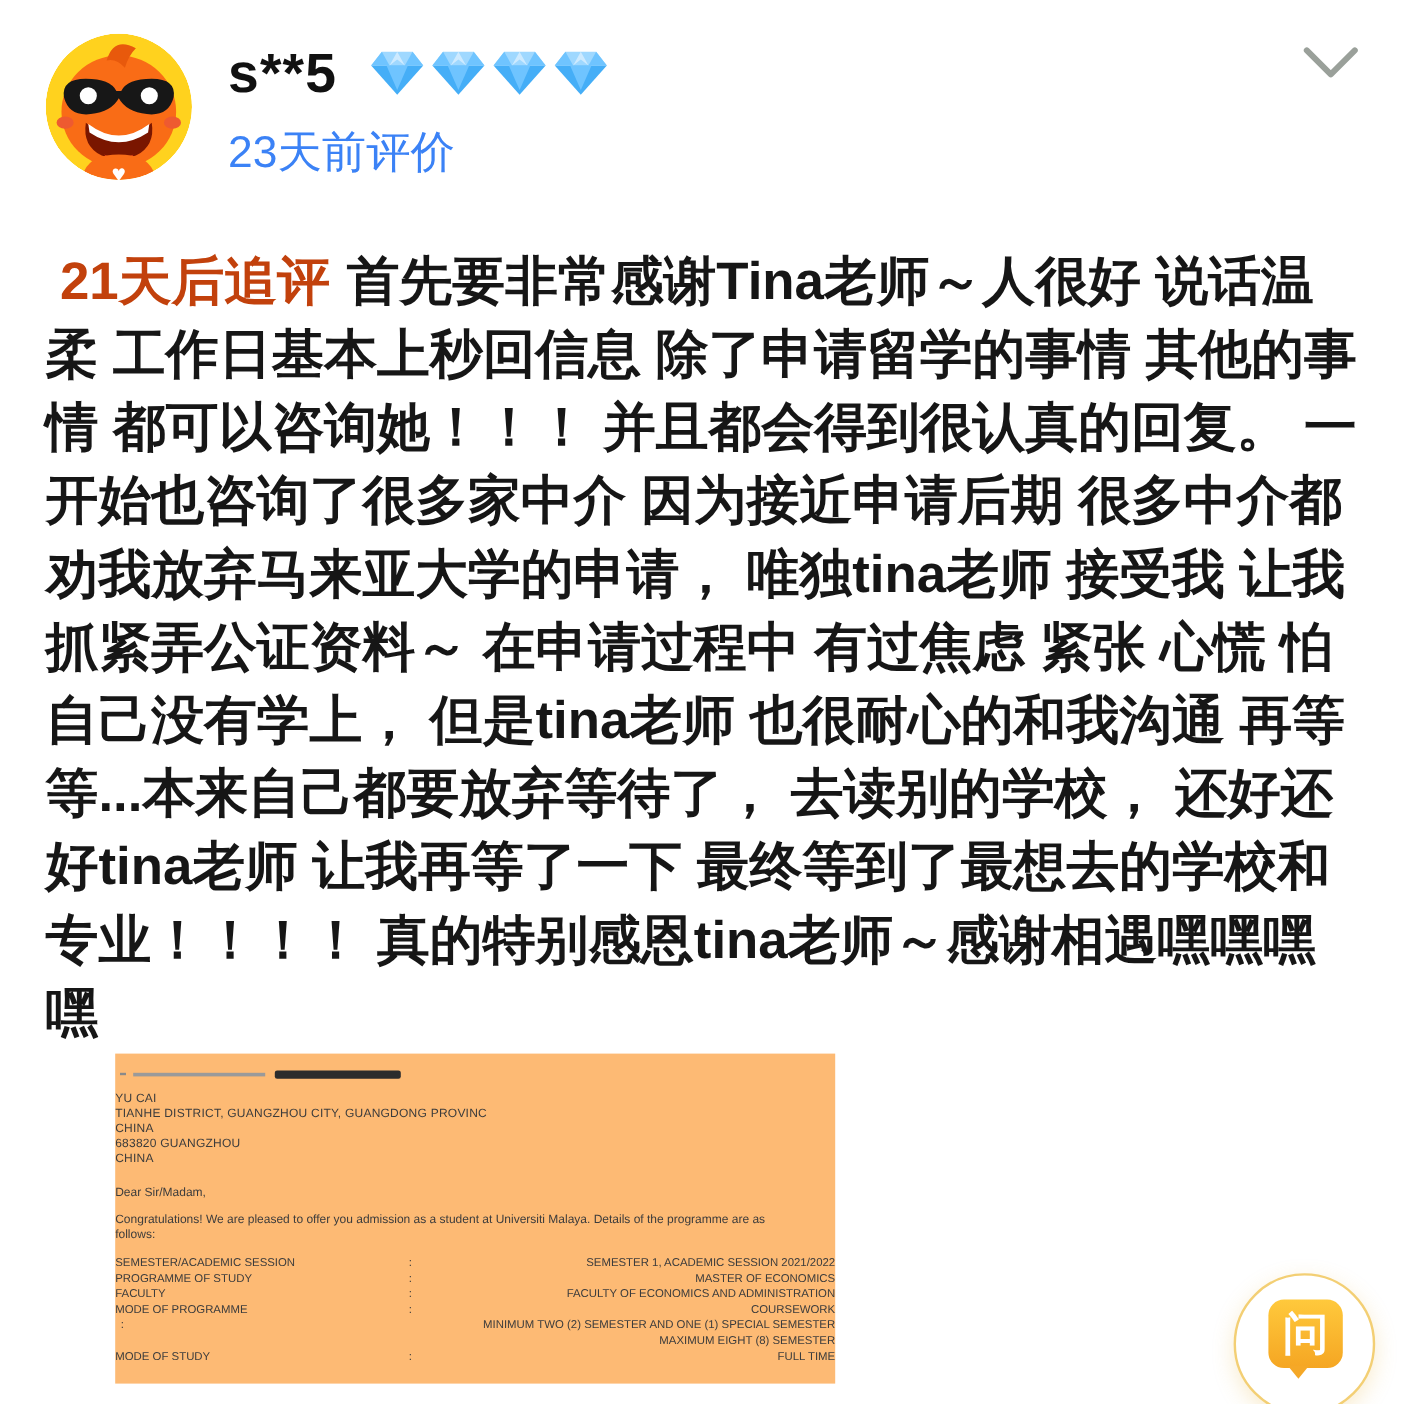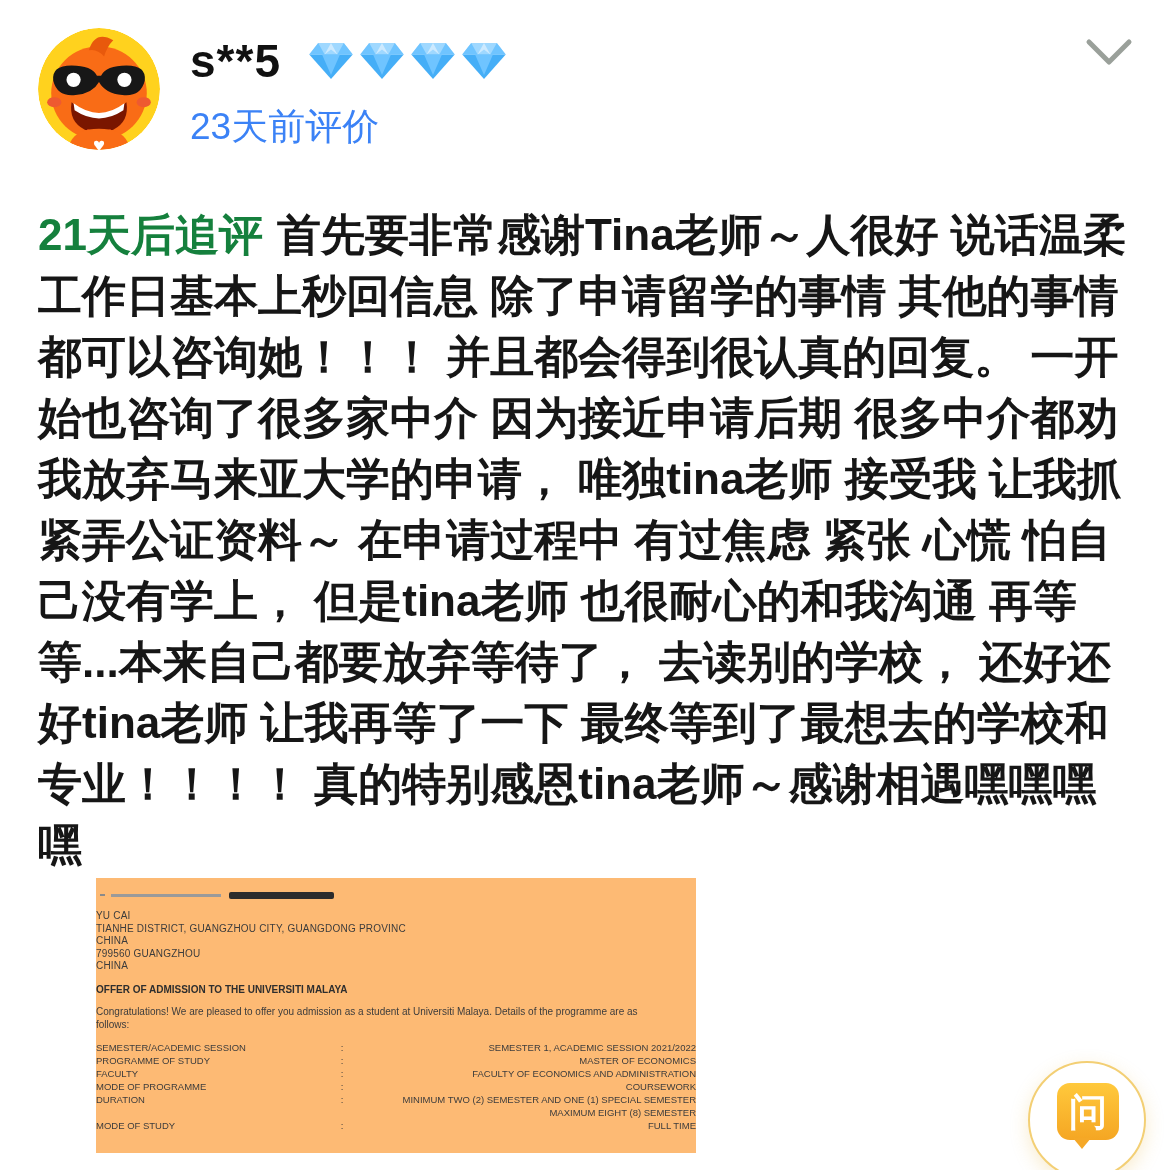--- a/index.html
+++ b/index.html
@@ -38,21 +38,21 @@
     margin: 26px 38px 0 38px;
     font-size: 44px; font-weight: 700; color: #161616;
     line-height: 62px;
   }
   .followup {
     margin: 52px 34px 0 38px;
     font-size: 44px; font-weight: 700; color: #161616;
     line-height: 61px;
     word-break: break-word;
   }
-  .followup-label { color: #15803d; margin-right: 14px; }
+  .followup-label { color: #c2410c; margin-right: 14px; margin-left: 12px; }
 
   
   .attachment {
     position: absolute; left: 96px; top: 878px;
     width: 600px; height: 275px;
     background: #fdba74; overflow: hidden;
     font-family: "Liberation Sans", sans-serif;
     color: #3c3c3c;
     filter: blur(0.3px);
     cursor: pointer;
@@ -180,24 +180,24 @@
   <div class="attachment">
     <div class="doc-redacted">
       <span class="tick"></span>
         <span class="scrawl"></span>
         <span class="blob"></span>
     </div>
     <div class="doc-address">
         <div>YU CAI</div>
         <div>TIANHE DISTRICT, GUANGZHOU CITY, GUANGDONG PROVINC</div>
         <div>CHINA</div>
-        <div>799560 GUANGZHOU</div>
+        <div>683820 GUANGZHOU</div>
         <div>CHINA</div>
       </div>
-    <div class="doc-subject">OFFER OF ADMISSION TO THE UNIVERSITI MALAYA</div>
+    <div class="doc-salutation">Dear Sir/Madam,</div>
     <div class="doc-intro">Congratulations! We are pleased to offer you admission as a student at Universiti Malaya. Details of the programme are as follows:</div>
     <div class="doc-details">
         <div class="doc-row">
           <div class="lbl">SEMESTER/ACADEMIC SESSION</div>
           <div class="col">:</div>
           <div class="val">
             <div>SEMESTER 1, ACADEMIC SESSION 2021/2022</div>
           </div>
         </div>
         <div class="doc-row">
@@ -215,21 +215,20 @@
           </div>
         </div>
         <div class="doc-row">
           <div class="lbl">MODE OF PROGRAMME</div>
           <div class="col">:</div>
           <div class="val">
             <div>COURSEWORK</div>
           </div>
         </div>
         <div class="doc-row">
-          <div class="lbl">DURATION</div>
           <div class="col">:</div>
           <div class="val">
             <div>MINIMUM TWO (2) SEMESTER AND ONE (1) SPECIAL SEMESTER</div>
             <div>MAXIMUM EIGHT (8) SEMESTER</div>
           </div>
         </div>
         <div class="doc-row">
           <div class="lbl">MODE OF STUDY</div>
           <div class="col">:</div>
           <div class="val">

